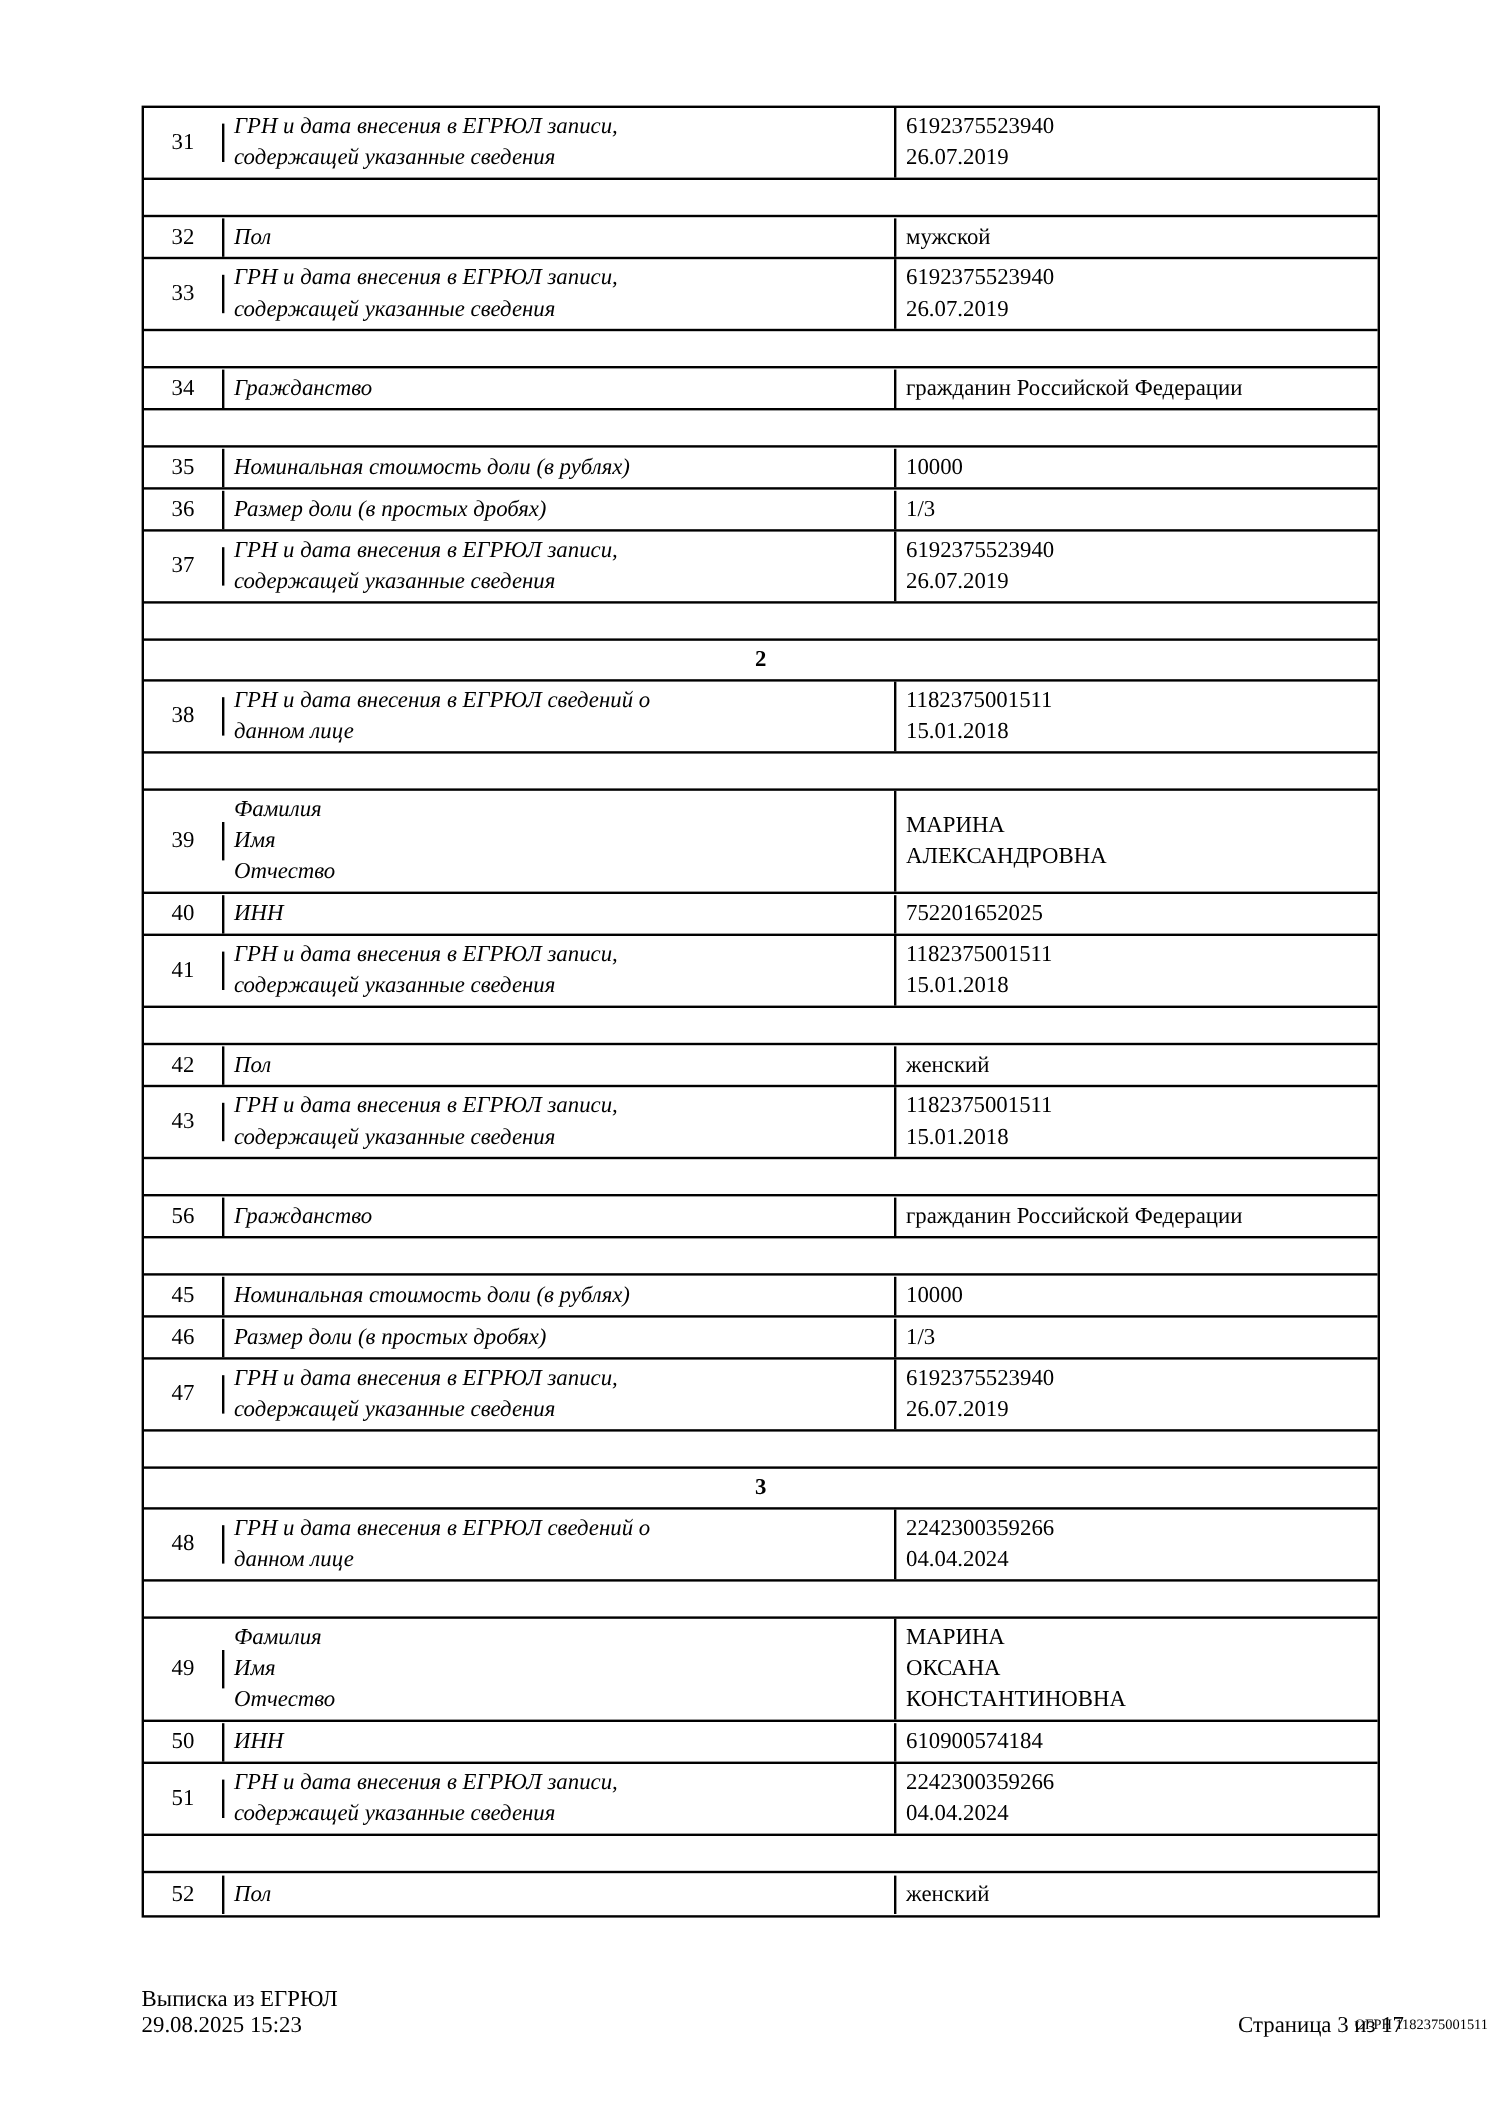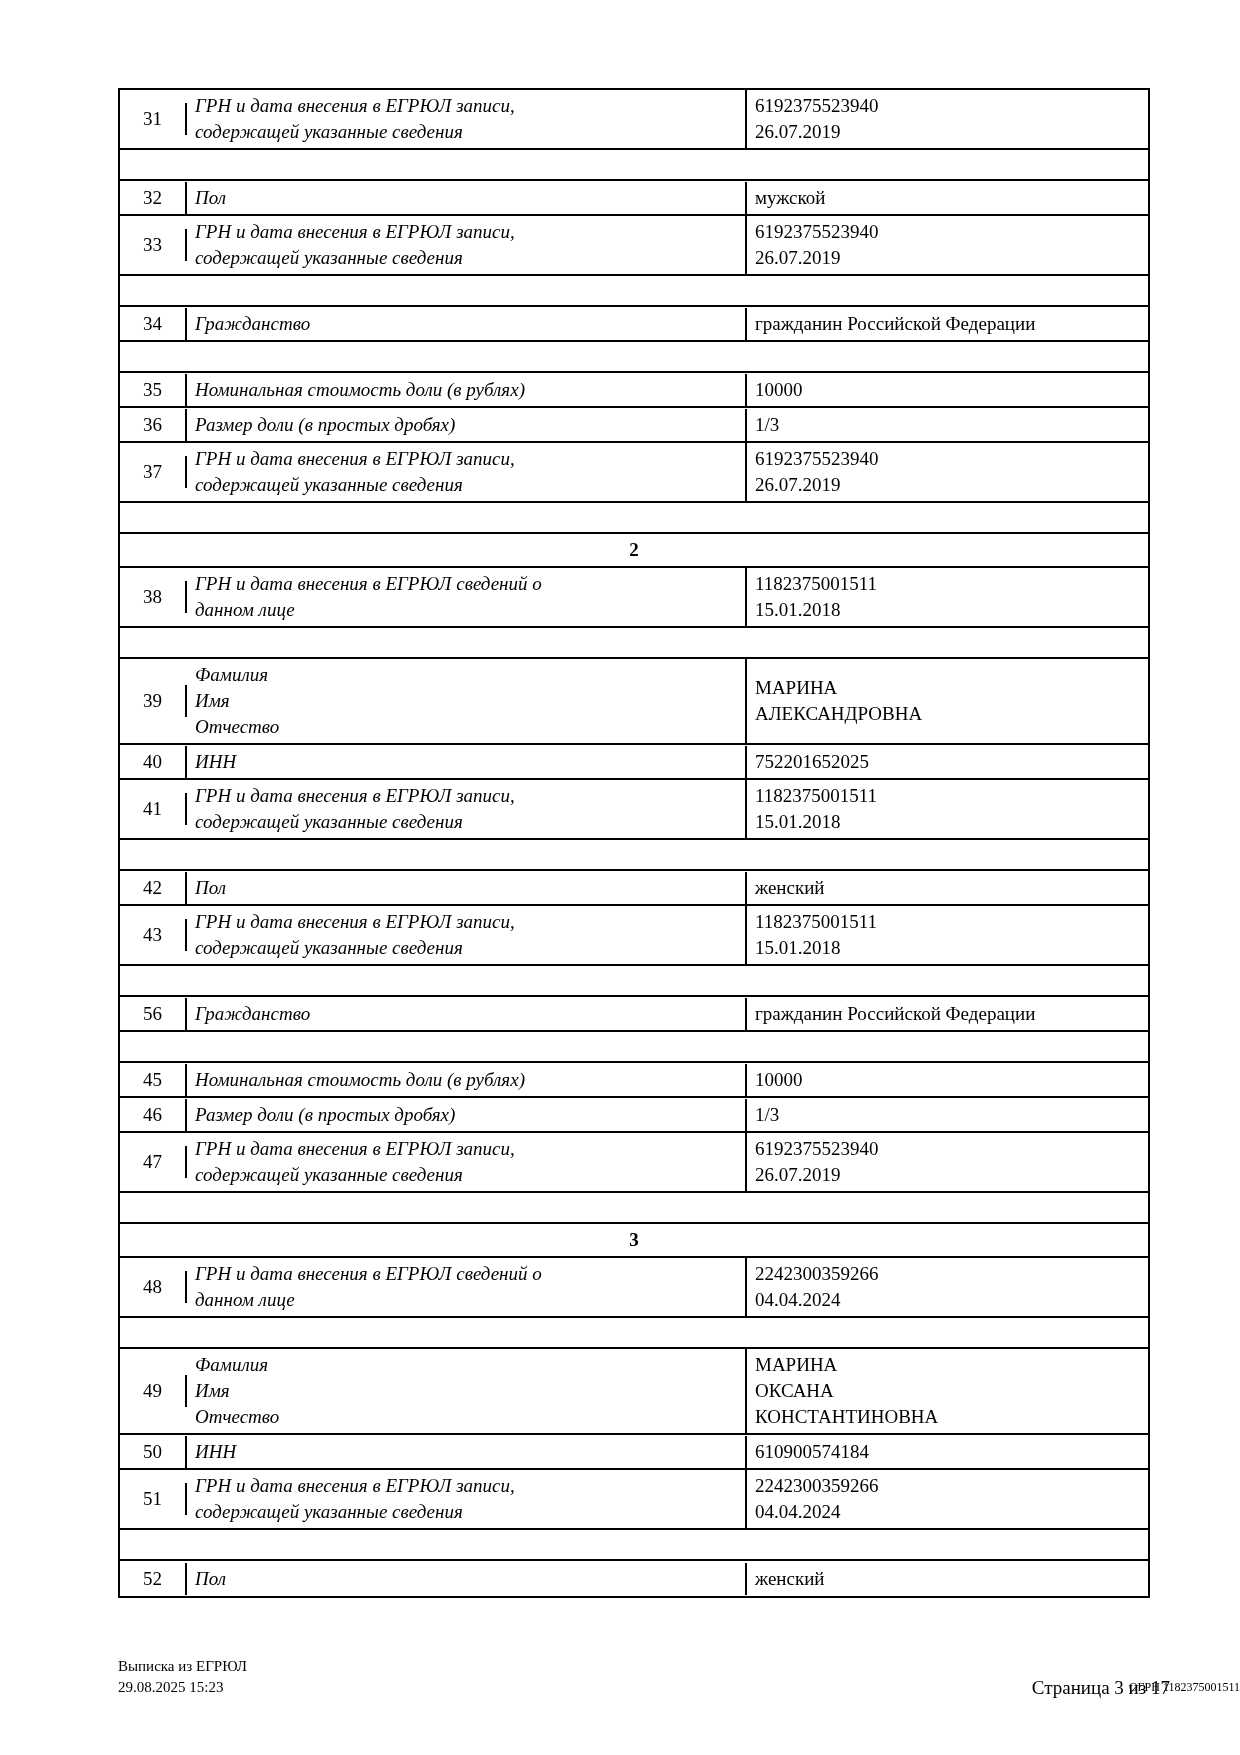--- a/index.html
+++ b/index.html
@@ -62,21 +62,21 @@
   .section-num {
     font-size: 19px;
     line-height: 26px;
     font-weight: bold;
     padding: 3px 0;
   }
   .footer-left {
     position: absolute;
     left: 118px;
     top: 1656px;
-    font-size: 15px;
+    font-size: 19px;
     line-height: 21px;
     white-space: nowrap;
   }
   .footer-center {
     position: absolute;
     left: 0;
     top: 1677px;
     width: 1240px;
     text-align: right;
     font-size: 12px;

